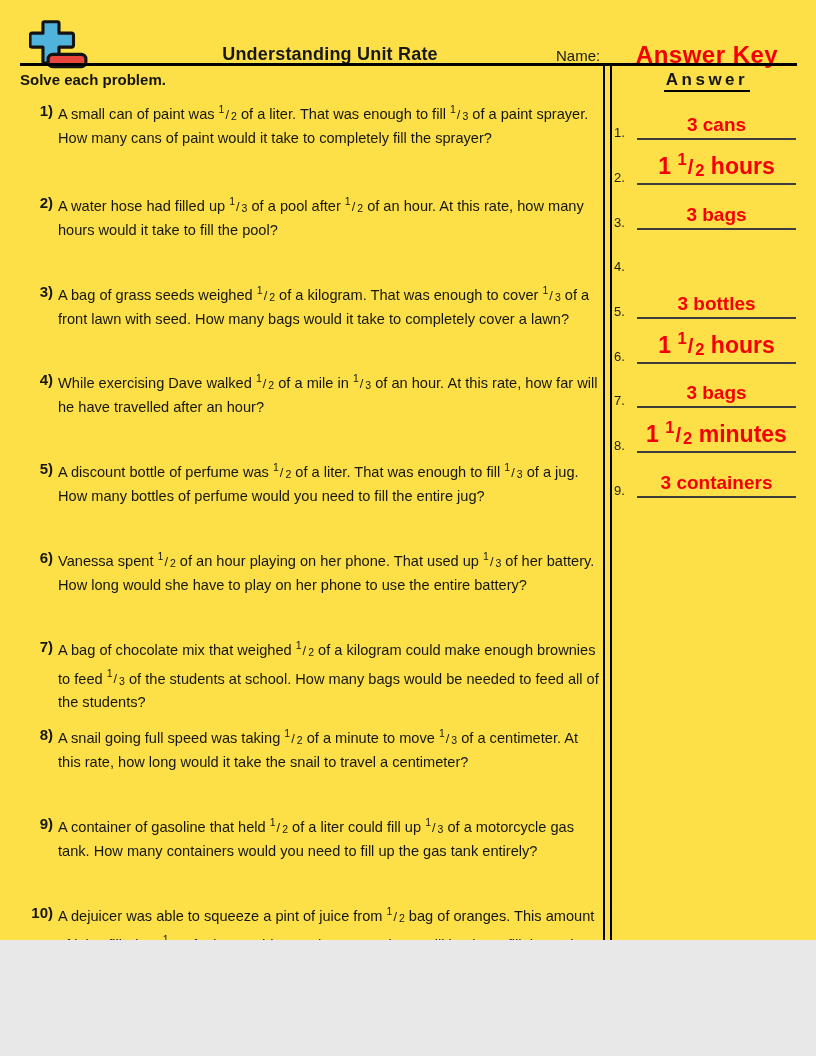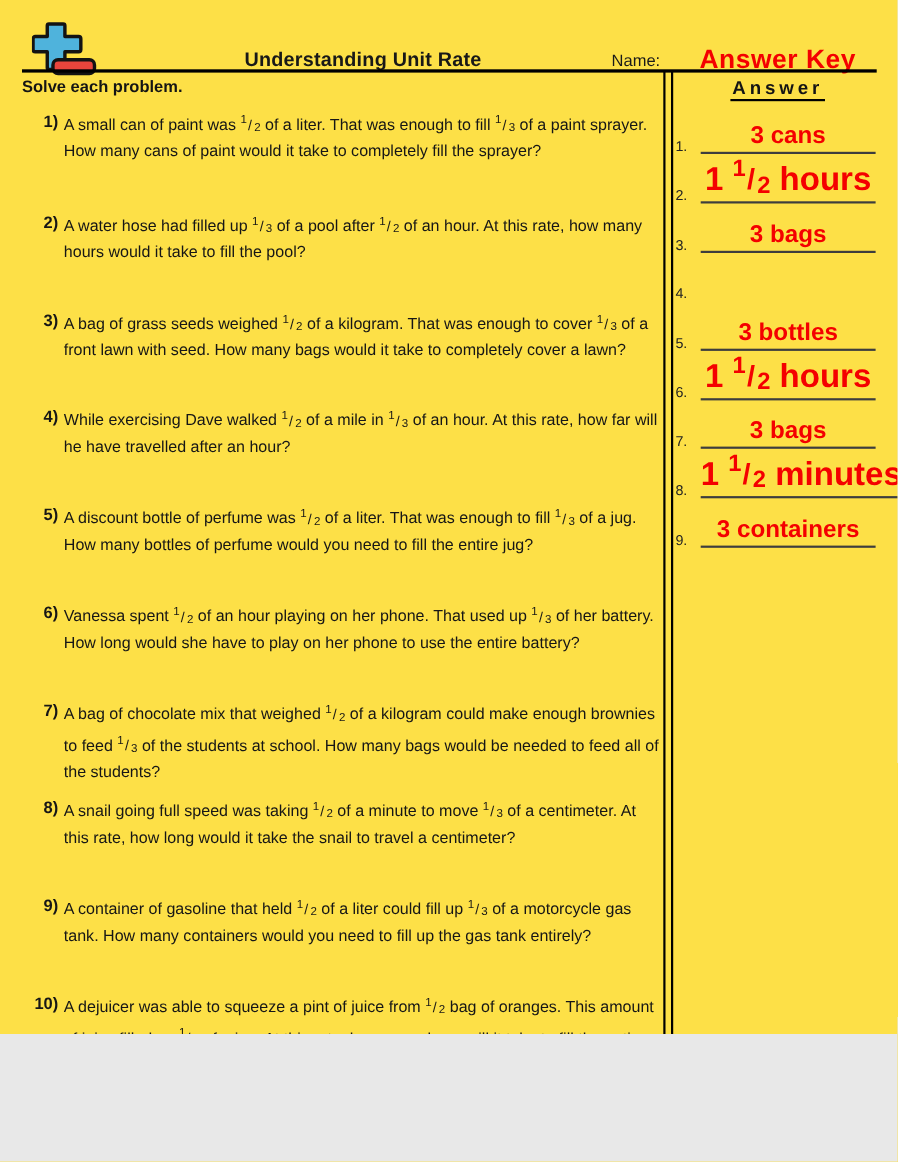--- a/index.html
+++ b/index.html
@@ -38,22 +38,22 @@
   }
   .answer {
     position:absolute; left:614px; width:182px; height:40px;
     display:flex; align-items:flex-end;
   }
   .anum { width:23px; font-size:13px; color:#222; padding-bottom:0; flex:none; }
   .aline {
     flex:1; border-bottom:2px solid #3d3d3d;
     display:flex; justify-content:center; align-items:flex-end;
   }
-  .atext { color:#f40000; font-weight:700; font-size:22px; padding-bottom:2px; white-space:nowrap; }
-  .atext.large { font-size:30px; }
+  .atext { color:#f40000; font-weight:700; font-size:19px; padding-bottom:2px; white-space:nowrap; }
+  .atext.large { font-size:23px; }
   .a1{top:100px}.a2{top:145px}.a3{top:190px}.a4{top:234px}.a5{top:279px}
   .a6{top:324px}.a7{top:368px}.a8{top:413px}.a9{top:458px}.a10{top:502px}
 
   
   .problem {
     position:absolute; left:20px; width:580px; padding-left:38px;
     font-size:14.6px; line-height:21.5px; color:#161616;
   }
   .pnum {
     position:absolute; left:0; top:1px; width:33px; text-align:right;

